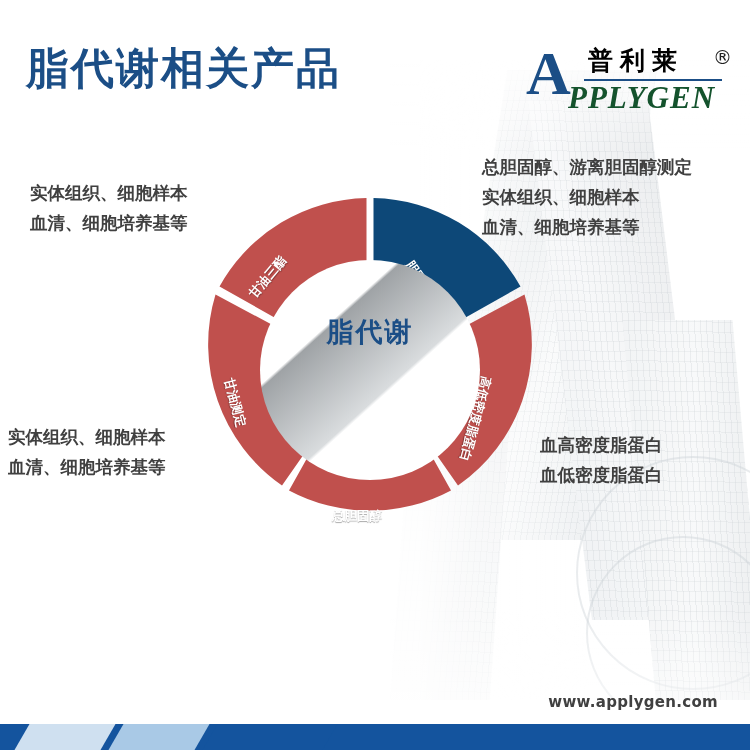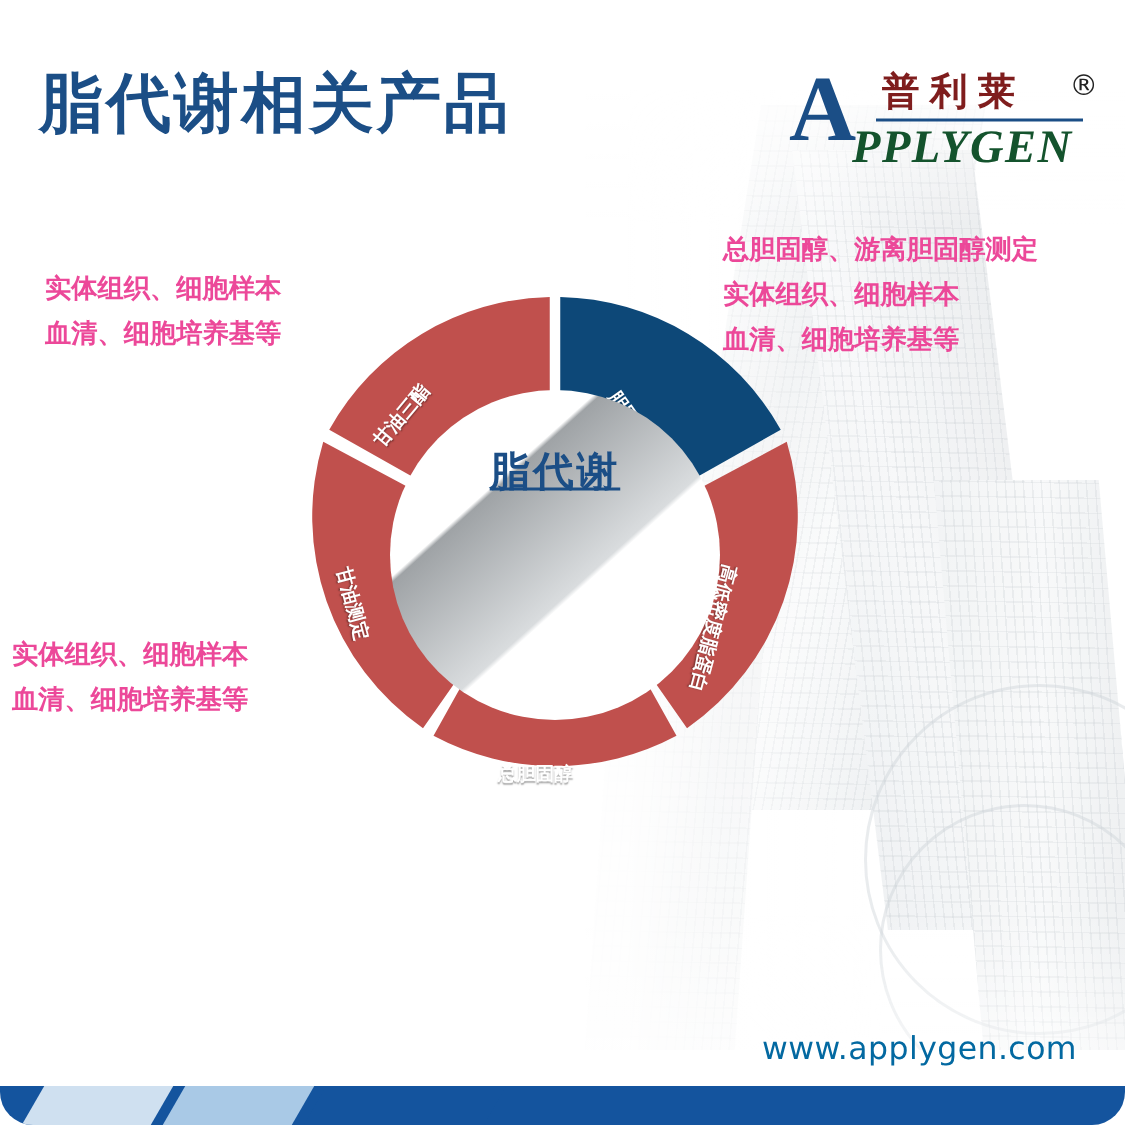--- a/index.html
+++ b/index.html
@@ -2,21 +2,21 @@
 <html><head>
 <meta charset="utf-8">
 <style>
   html,body{margin:0;padding:0;}
   body{
     width:750px;height:750px;
     background:#ffffff;
     font-family:"DejaVu Sans","Liberation Sans",sans-serif;
     overflow:hidden;position:relative;
   }
-  #poster{position:absolute;inset:0;overflow:hidden;background:#fff;border-radius:22px;}
+  #poster{position:absolute;inset:0;overflow:hidden;background:#fff;}
 
   
   .bg-buildings{position:absolute;right:0;top:60px;width:360px;height:640px;overflow:hidden;opacity:.55;}
   .tower{position:absolute;background:linear-gradient(100deg,#e9ecef 0%,#d7dcdf 40%,#f2f4f5 70%,#e4e8ea 100%);}
   .tA{left:80px;top:10px;width:150px;height:470px;transform:skewX(-9deg);
       background:linear-gradient(105deg,#eef0f2 0%,#dfe3e6 35%,#f4f6f7 60%,#e2e6e9 100%);}
   .tB{left:170px;top:40px;width:120px;height:520px;transform:skewX(7deg);
       background:linear-gradient(80deg,#e4e8eb 0%,#f1f3f5 45%,#dcdfe2 100%);}
   .tC{left:10px;top:330px;width:100px;height:330px;transform:skewX(-4deg);
       background:linear-gradient(100deg,#edeff1 0%,#dfe2e5 60%,#f0f2f3 100%);}
@@ -32,48 +32,48 @@
   .arc{position:absolute;border:2px solid rgba(165,175,183,.45);border-radius:50%;}
   .a1{right:-60px;bottom:10px;width:230px;height:230px;}
   .a2{right:-30px;bottom:-30px;width:190px;height:190px;}
 
   
   .title{position:absolute;left:26px;top:40px;font-size:43px;font-weight:bold;
          color:#1b4e86;letter-spacing:2px;white-space:nowrap;}
   .logo{position:absolute;right:16px;top:38px;width:216px;height:72px;}
   .logo-A{position:absolute;left:8px;top:4px;font-size:62px;line-height:62px;font-weight:bold;
           color:#1b4e86;font-family:"Liberation Serif","DejaVu Serif",serif;}
-  .logo-cn{position:absolute;left:70px;top:6px;font-size:25px;font-weight:bold;color:#7f1d1d;letter-spacing:7px;}
+  .logo-cn{position:absolute;left:70px;top:6px;font-size:25px;font-weight:bold;color:#000000;letter-spacing:7px;}
   .logo-rule{position:absolute;left:66px;top:41px;width:138px;height:2px;background:#1b4e86;}
   .logo-en{position:absolute;left:50px;top:42px;font-size:31px;font-weight:bold;color:#14532d;
            letter-spacing:1px;font-family:"Liberation Serif","DejaVu Serif",serif;font-style:italic;}
   .logo-r{position:absolute;right:2px;top:8px;font-size:19px;color:#222;}
 
   
   #donut{position:absolute;left:190px;top:190px;width:360px;height:360px;}
   #donut svg{display:block;}
   .seg-label{position:absolute;color:#ffffff;font-size:12.5px;font-weight:bold;
              white-space:nowrap;text-shadow:0 1px 1px rgba(0,0,0,.35);}
   .hub{position:absolute;left:70px;top:70px;width:220px;height:220px;border-radius:50%;
        background:linear-gradient(138deg,#ffffff 0%,#ffffff 30%,#9fa3a6 31%,#d9dcde 58%,#ffffff 59%,#ffffff 100%);}
   .hub-t1,.hub-t2{position:absolute;width:100%;text-align:center;color:#1b4e86;
                   font-size:27px;font-weight:bold;letter-spacing:2px;}
-  .hub-t1{top:36px;text-decoration:underline;}
+  .hub-t1{top:54px;}
   .hub-t2{top:108px;}
 
   
-  .callout{position:absolute;color:#ec4899;font-size:17.5px;font-weight:bold;line-height:30px;white-space:nowrap;}
+  .callout{position:absolute;color:#404040;font-size:17.5px;font-weight:bold;line-height:30px;white-space:nowrap;}
   .c-tl{left:30px;top:178px;}
   .c-tr{left:482px;top:152px;}
   .c-bl{left:8px;top:422px;}
   .c-br{left:540px;top:430px;}
   .c-bc{left:306px;top:578px;}
 
   
-  .site{position:absolute;right:32px;bottom:39px;font-size:21px;font-weight:normal;color:#0369a1;letter-spacing:.3px;}
+  .site{position:absolute;right:32px;bottom:39px;font-size:15px;font-weight:bold;color:#404040;letter-spacing:.3px;}
   .footbar{position:absolute;left:0;bottom:0;width:750px;height:26px;background:#14549e;}
   .fpar{position:absolute;bottom:0;height:26px;transform:skewX(-30deg);}
   .fp1{left:22px;width:86px;background:#cfe0f0;}
   .fp2{left:116px;width:86px;background:#a9c9e6;}
   .fp3{left:210px;width:120px;background:#14549e;}
 </style>
 </head>
 <body>
 
 <div id="poster">
@@ -145,20 +145,24 @@
     <div>总胆固醇、游离胆固醇测定</div>
     <div>实体组织、细胞样本</div>
     <div>血清、细胞培养基等</div>
   </div>
 
   <div class="callout c-bl">
     <div>实体组织、细胞样本</div>
     <div>血清、细胞培养基等</div>
   </div>
 
+  <div class="callout c-br">
+    <div>血高密度脂蛋白</div>
+    <div>血低密度脂蛋白</div>
+  </div>
 
 
   <div class="site">www.applygen.com</div>
   <div class="footbar">
     <div class="fpar fp1"></div>
     <div class="fpar fp2"></div>
     <div class="fpar fp3"></div>
   </div>
 
 </div>

